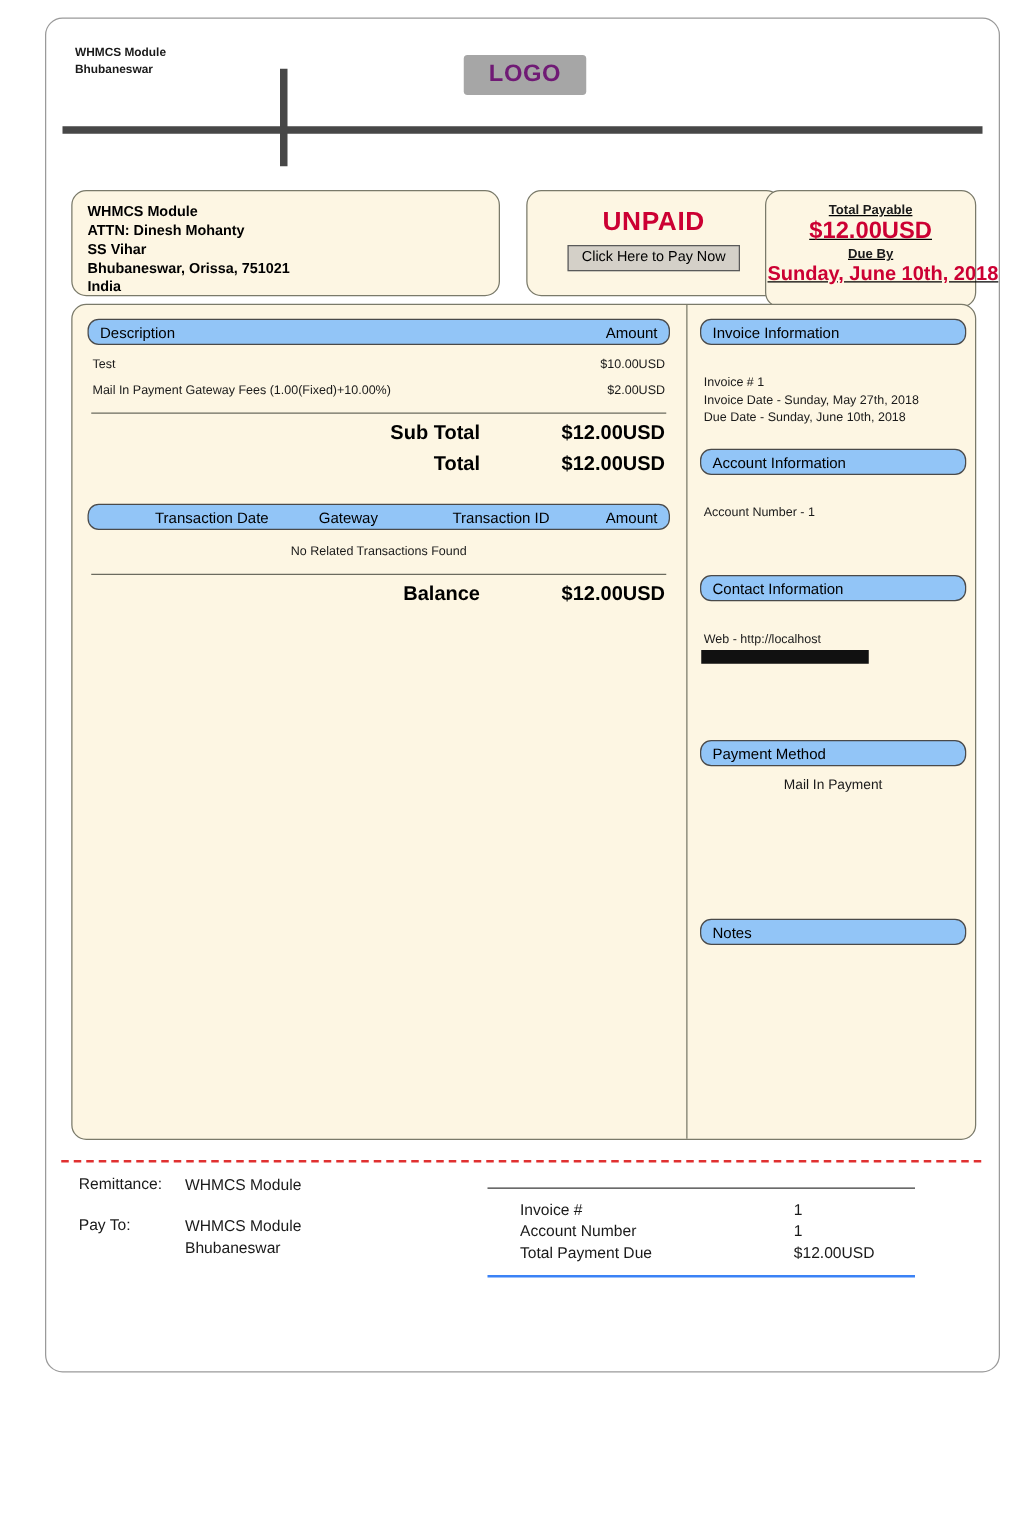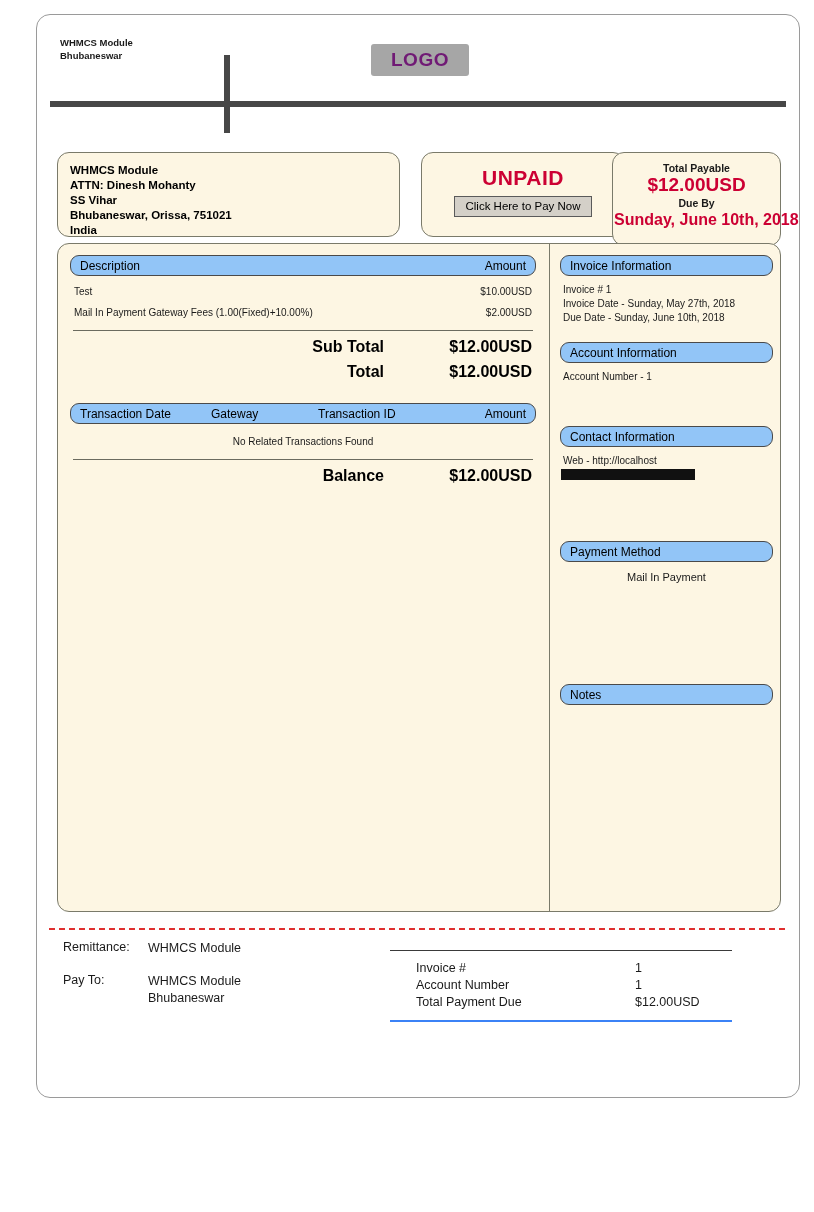--- a/index.html
+++ b/index.html
@@ -123,20 +123,21 @@
     cursor: pointer;
   }
 
   #total-payable-card {
     left: 612px;
     top: 152px;
     width: 169px;
     height: 94px;
     text-align: center;
     overflow: visible;
+    text-decoration: underline;
   }
   #total-payable-label,
   #due-by-label {
     font-size: 10.5px;
     font-weight: bold;
     color: #1a1a1a;
   }
   #total-payable-label { margin-top: 9px; }
   #total-payable-amount {
     font-size: 19px;
@@ -231,20 +232,21 @@
     text-align: right;
   }
 
   #transactions-header {
     margin-top: 22px;
     position: relative;
   }
   #transactions-header .th-col {
     position: absolute;
     font-size: 12px;
+    margin-left: 44px;
   }
   #th-date    { left: 9px; }
   #th-gateway { left: 140px; }
   #th-id      { left: 247px; }
   #th-amount  { right: 9px; }
 
   #no-transactions-text {
     text-align: center;
     font-size: 10px;
     margin-top: 12px;
@@ -264,20 +266,21 @@
     height: 100%;
     padding: 11px 9px 0 10px;
     box-sizing: border-box;
   }
   .sidebar-body {
     font-size: 10px;
     line-height: 14px;
     color: #1a1a1a;
     padding: 7px 2px 0 3px;
     white-space: pre-line;
+    margin-top: 17px;
   }
   .sidebar-spacer-sm { height: 17px; }
   .sidebar-spacer-md { height: 42px; }
   #redaction-bar {
     width: 134px;
     height: 11px;
     background: #111111;
     margin: 1px 0 0 1px;
   }
   #payment-method-value {

